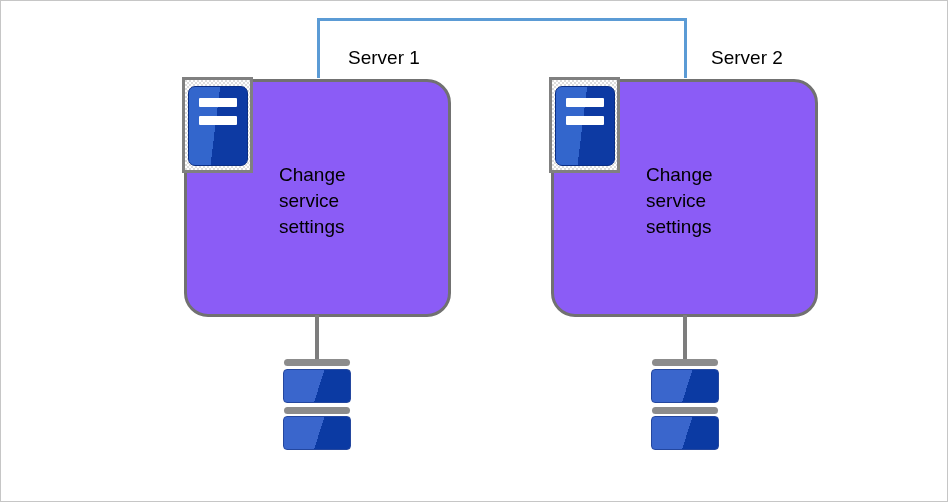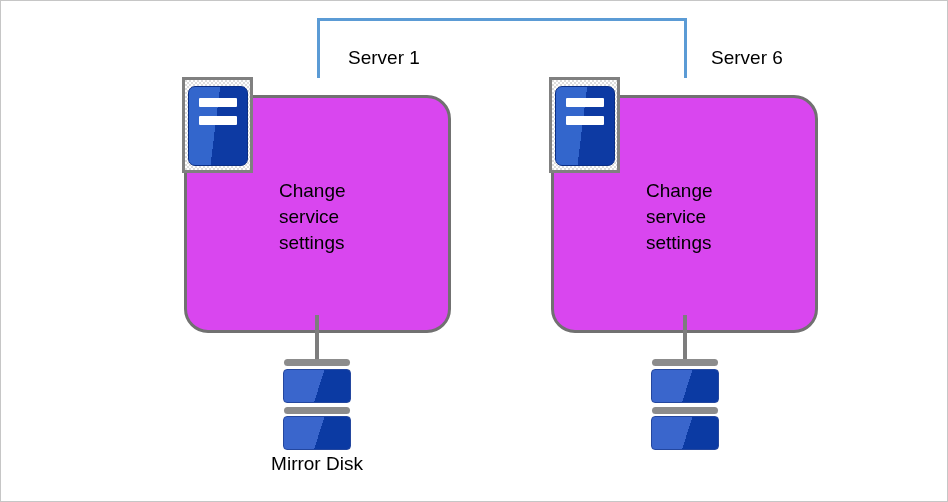--- a/index.html
+++ b/index.html
@@ -18,22 +18,22 @@
     box-sizing:border-box;
   }
 
   .server-label {
     position:absolute; top:46px; font-size:19px; line-height:22px; white-space:nowrap;
   }
   .server-label.s1 { left:347px; }
   .server-label.s2 { left:710px; }
 
   .node-box {
-    position:absolute; top:94px; width:267px; height:238px;
-    border:3px solid #717171; border-radius:24px; background:#d946ef;
+    position:absolute; top:78px; width:267px; height:238px;
+    border:3px solid #717171; border-radius:24px; background:#8b5cf6;
     box-sizing:border-box;
   }
   .node-box.b1 { left:183px; }
   .node-box.b2 { left:550px; }
 
   .body-text {
     position:absolute; left:92px; top:80px;
     font-size:19px; line-height:26px; white-space:pre-line;
   }
 
@@ -93,21 +93,21 @@
   }
 </style>
 </head>
 <body>
 
 <div class="canvas">
 
   <div class="bracket"></div>
 
   <div class="server-label s1">Server 1</div>
-  <div class="server-label s2">Server 6</div>
+  <div class="server-label s2">Server 2</div>
 
   <div class="node-box b1">
     <div class="body-text">Change
 service
 settings</div>
   </div>
   <div class="node-box b2">
     <div class="body-text">Change
 service
 settings</div>
@@ -135,15 +135,14 @@
     <div class="disk-bar mid"></div>
     <div class="platter second"></div>
   </div>
   <div class="disk d2">
     <div class="disk-bar"></div>
     <div class="platter"></div>
     <div class="disk-bar mid"></div>
     <div class="platter second"></div>
   </div>
 
-  <div class="disk-label">Mirror Disk</div>
 
 </div>
 
 </body></html>

